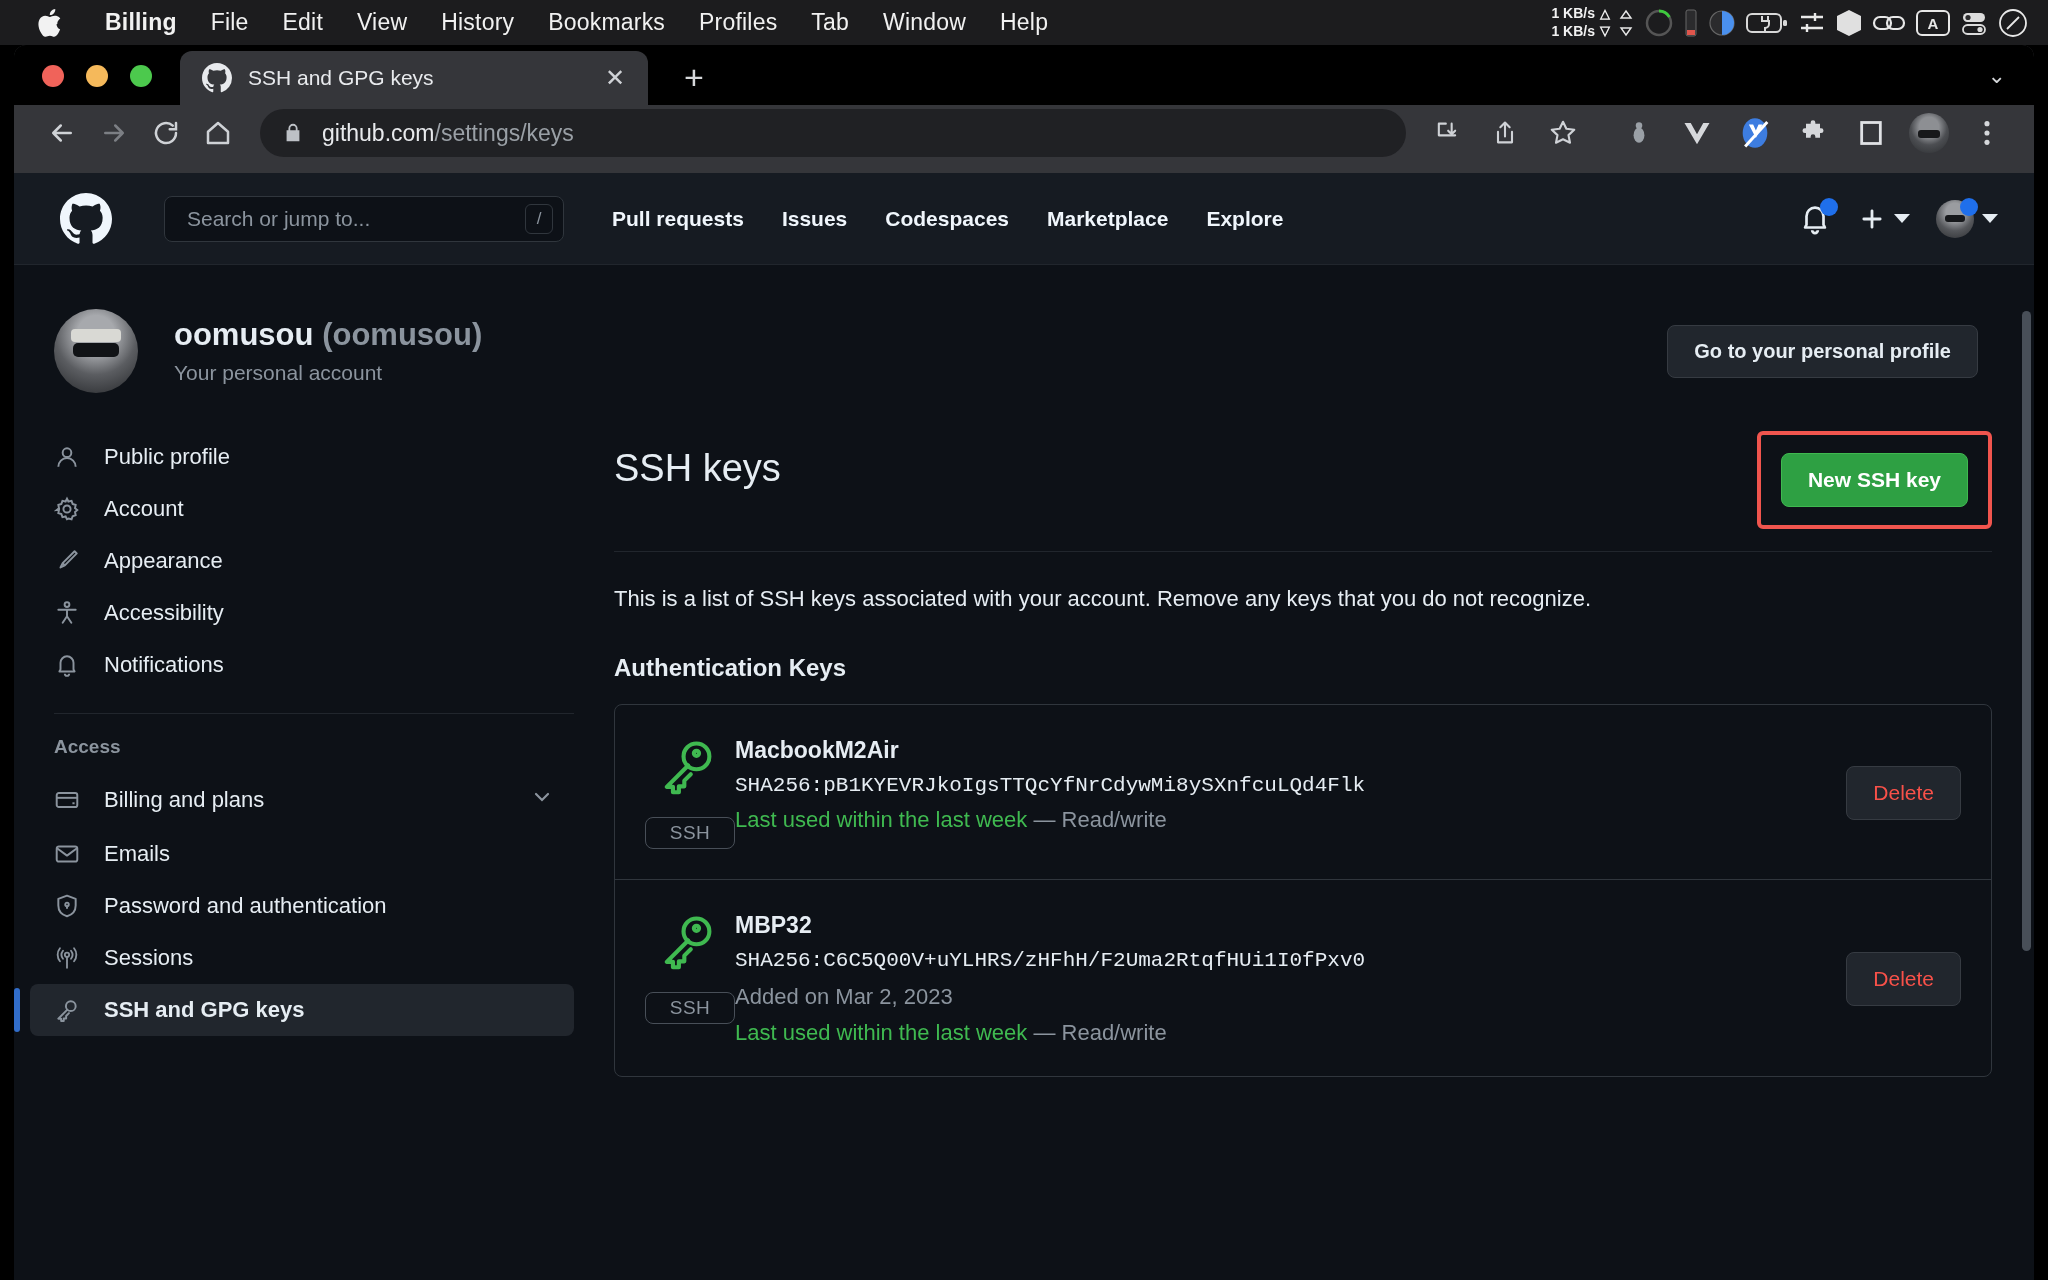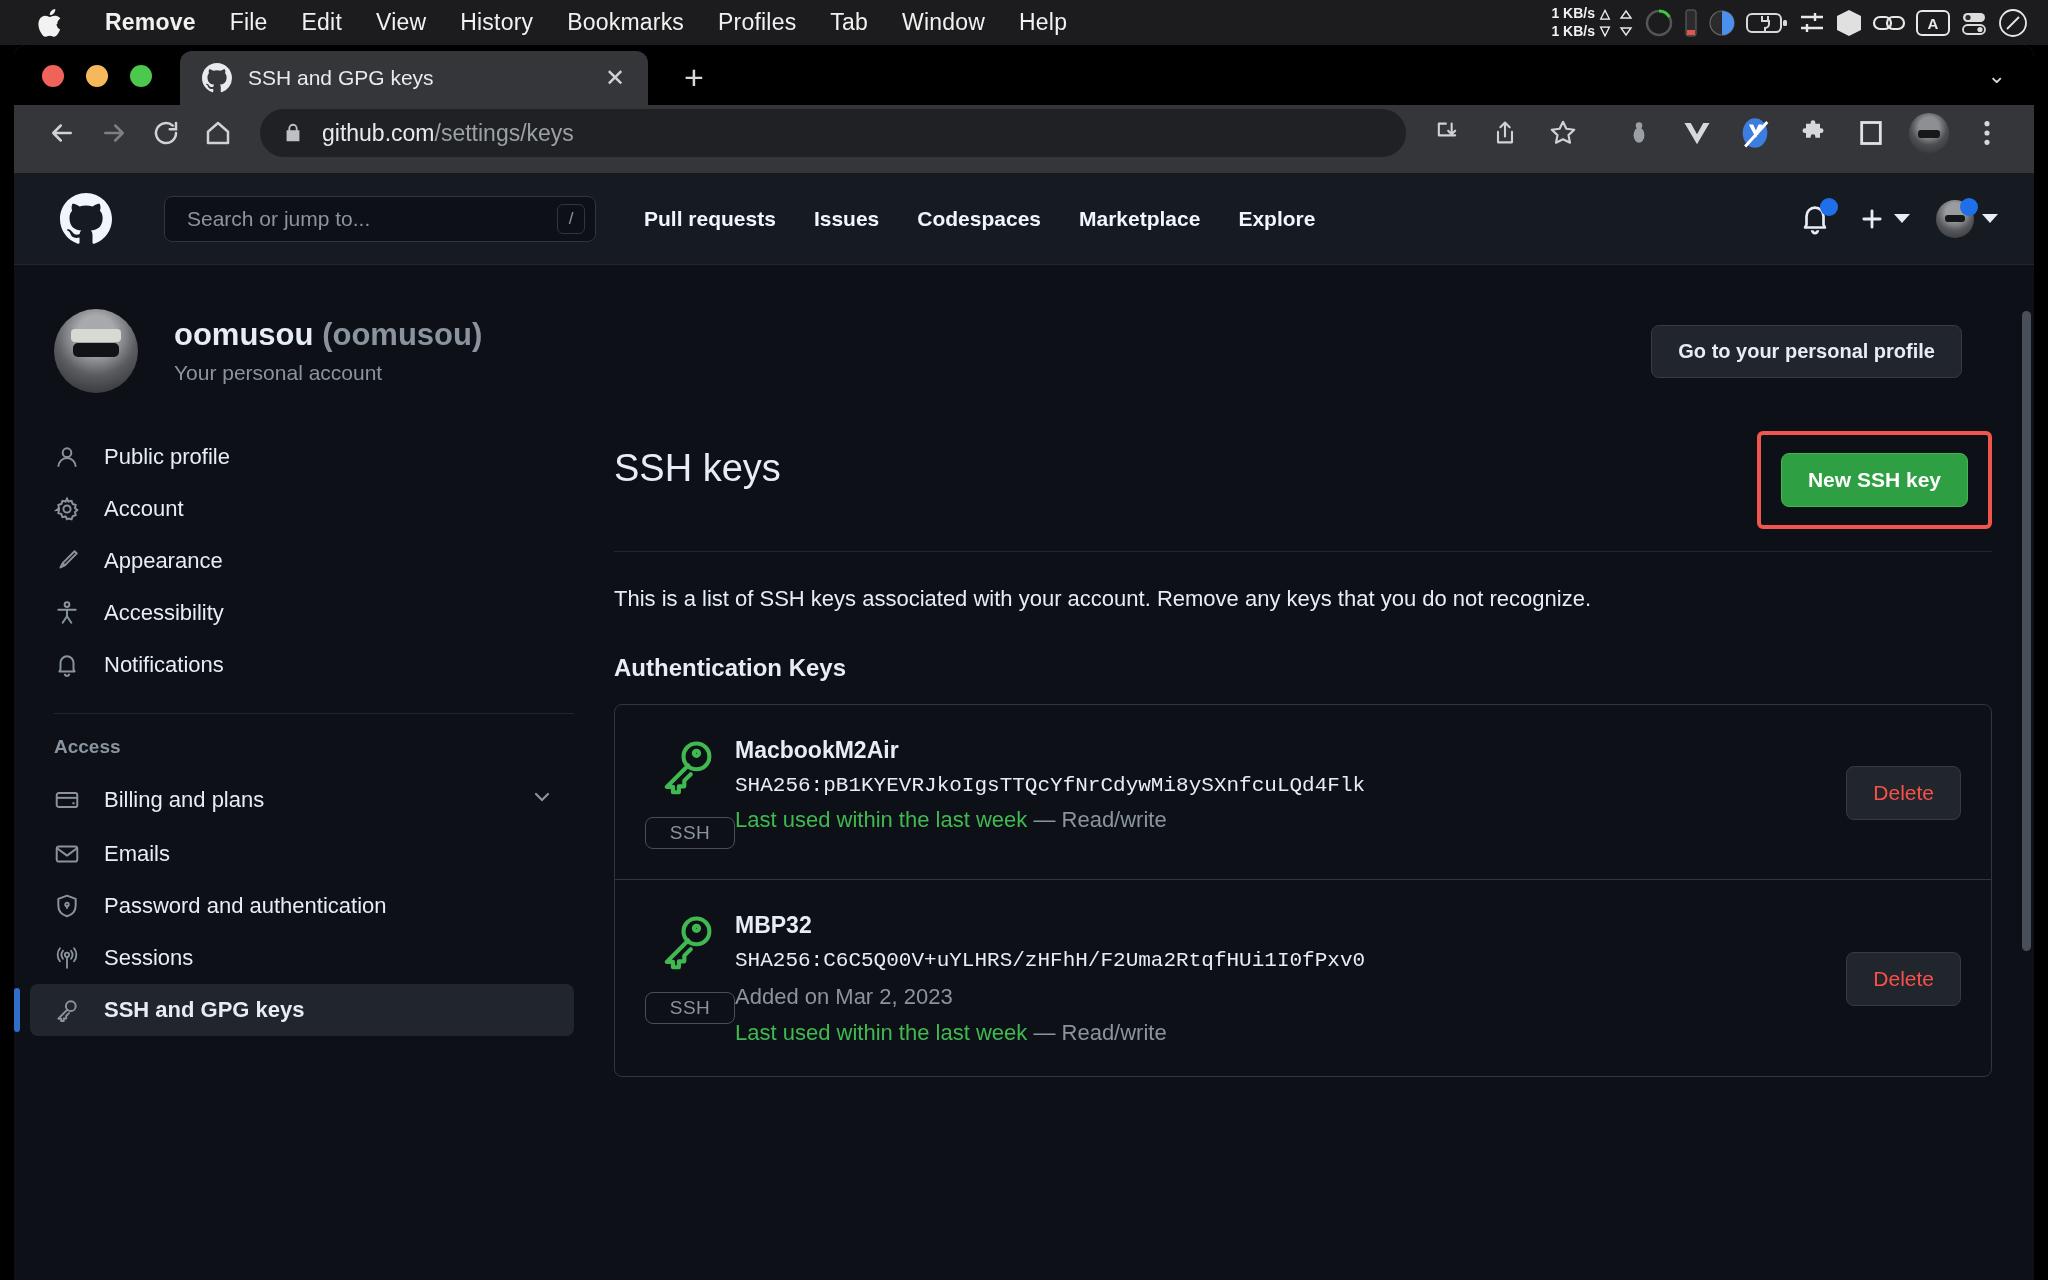--- a/index.html
+++ b/index.html
@@ -100,21 +100,21 @@
   .page {
     position: absolute; top: 128px; left: 0; right: 0; bottom: 0;
     background: #0d1117; overflow: hidden;
   }
   .gh-header {
     height: 92px; background: #161b22; display: flex; align-items: center;
     padding: 0 36px 0 46px; border-bottom: 1px solid #21262d;
   }
   .gh-logo { width: 52px; height: 52px; flex: 0 0 52px; }
   .gh-search {
-    width: 432px; height: 46px; margin-left: 52px;
+    width: 400px; height: 46px; margin-left: 52px;
     border: 1px solid #30363d; border-radius: 8px;
     background: #0d1117; display: flex; align-items: center;
     padding: 0 10px 0 22px;
   }
   .gh-search .ph { flex:1; color: #8b949e; font-size: 21px; }
   .slashkey {
     width: 28px; height: 30px; border: 1px solid #30363d; border-radius: 6px;
     color: #8b949e; font-size: 17px; display: flex; align-items: center; justify-content: center;
   }
   .gh-nav { display: flex; align-items: center; gap: 38px; margin-left: 48px; }
@@ -151,21 +151,21 @@
   }
   .avatar-lg::before {
     content:''; position:absolute; left:50%; top:24%; transform:translateX(-50%);
     width: 50px; height: 13px; background: #d9d9d4; border-radius: 4px;
   }
   .profile-name { margin-left: 36px; }
   .profile-name h1 { font-size: 31px; color: #e6edf3; font-weight: bold; }
   .profile-name h1 .muted { color: #8b949e; font-weight: bold; }
   .profile-name p { font-size: 21px; color: #8b949e; margin-top: 8px; }
   .goto-profile {
-    margin-left: auto; margin-right: 32px;
+    margin-left: auto; margin-right: 16px;
     background: #21262d; border: 1px solid #363b42; border-radius: 8px;
     color: #e6edf3; font-size: 20px; font-weight: bold;
     padding: 14px 26px; white-space: nowrap;
   }
 
   .body-cols { display: flex; padding: 0 0 0 0; margin-top: 38px; }
   .sidebar { width: 580px; flex: 0 0 580px; padding-left: 16px; }
   .side-item {
     display: flex; align-items: center; gap: 24px;
     padding: 13px 20px 13px 24px; margin: 0 20px 0 0;
@@ -222,21 +222,21 @@
 </style>
 </head>
 <body>
 
 <div class="macbar">
   <div class="apple-logo">
     <svg width="30" height="34" viewBox="0 0 24 28" fill="#f2f2f2">
       <path d="M17.2 14.8c0-3 2.4-4.4 2.5-4.5-1.4-2-3.5-2.3-4.2-2.3-1.8-.2-3.5 1-4.4 1-0.9 0-2.3-1-3.8-1C5.4 8 3.6 9.1 2.6 10.9c-2 3.5-.5 8.7 1.4 11.5.9 1.4 2 3 3.5 2.9 1.4-.1 1.9-.9 3.6-.9s2.1.9 3.6.9c1.5 0 2.4-1.4 3.3-2.8 1-1.6 1.5-3.2 1.5-3.3-.1 0-2.9-1.1-2.9-4.4zM14.4 5.9c.8-.9 1.3-2.2 1.1-3.5-1.1 0-2.5.8-3.3 1.7-.7.8-1.3 2.1-1.2 3.4 1.2.1 2.5-.6 3.4-1.6z"></path>
     </svg>
   </div>
-  <span class="mi bold">Remove</span>
+  <span class="mi bold">Billing</span>
   <span class="mi">File</span>
   <span class="mi">Edit</span>
   <span class="mi">View</span>
   <span class="mi">History</span>
   <span class="mi">Bookmarks</span>
   <span class="mi">Profiles</span>
   <span class="mi">Tab</span>
   <span class="mi">Window</span>
   <span class="mi">Help</span>
   <div class="spacer"></div>

